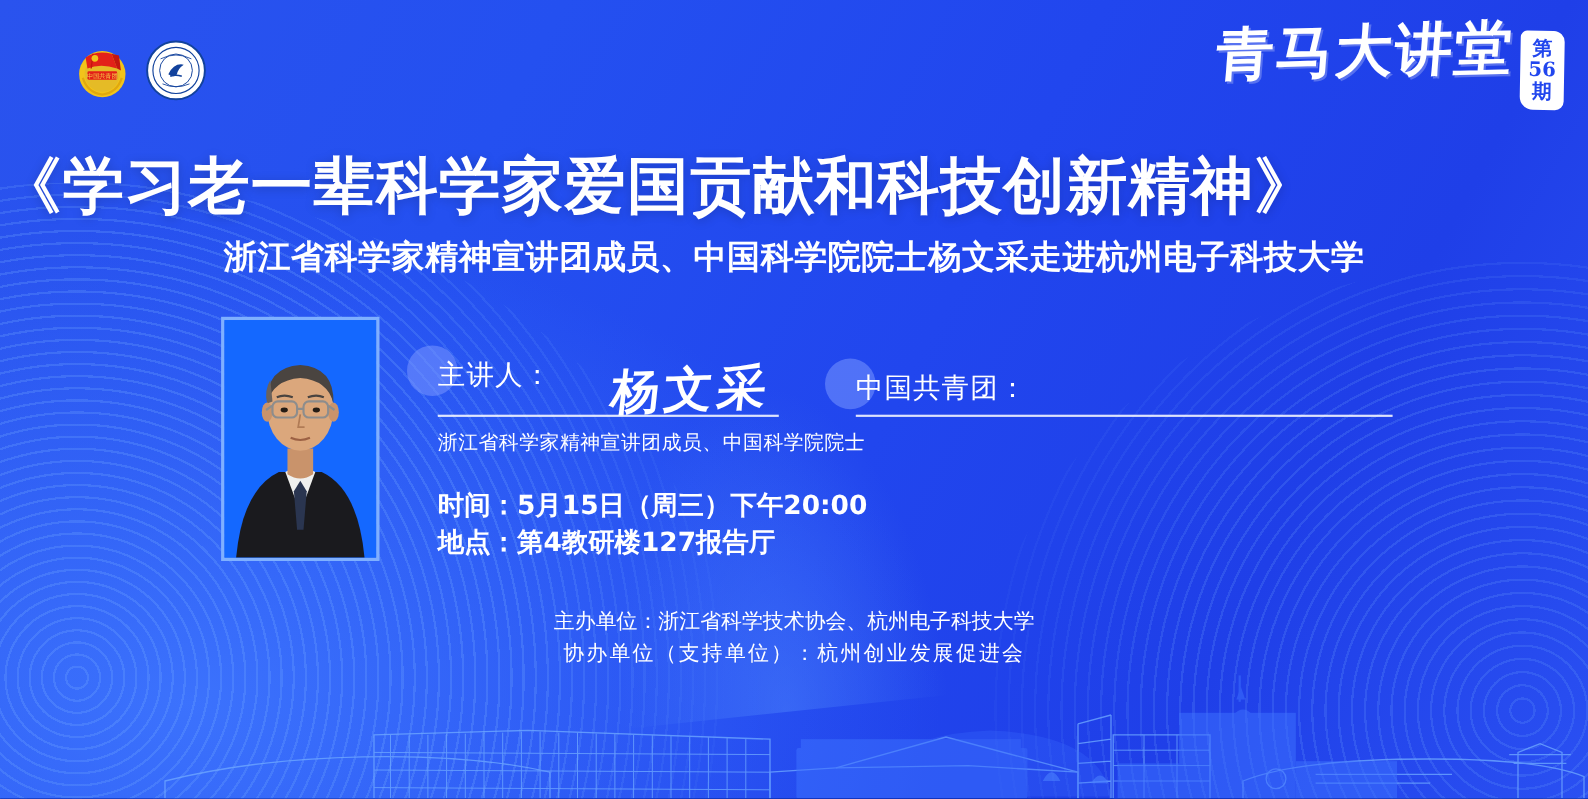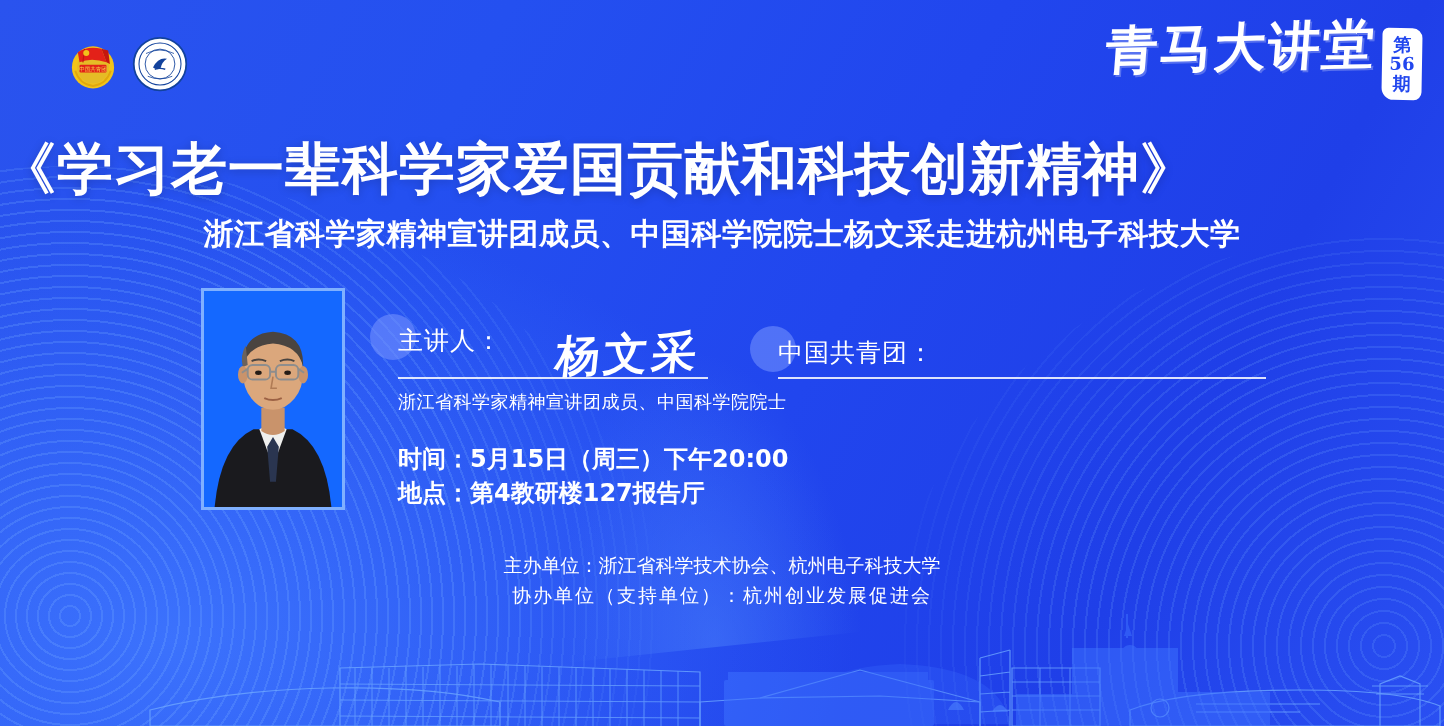--- a/index.html
+++ b/index.html
@@ -257,21 +257,21 @@
     position: absolute;
     left: 0;
     right: 0;
     top: 550px;
     text-align: center;
     color: #ffffff;
     font-family: "DejaVu Sans", "Liberation Sans", sans-serif;
     font-size: 19px;
     line-height: 1.6;
   }
-  .org-line-2 { letter-spacing: 2px; }
+  .org-line-2 { letter-spacing: 2px; font-family: Liberation Serif, serif; }
 </style>
 </head>
 <body>
 
 <div id="poster">
 
   <div class="bg-layer">
     <div class="arcs-left"></div>
     <div class="arcs-right"></div>
     <div class="glow-beam"></div>

